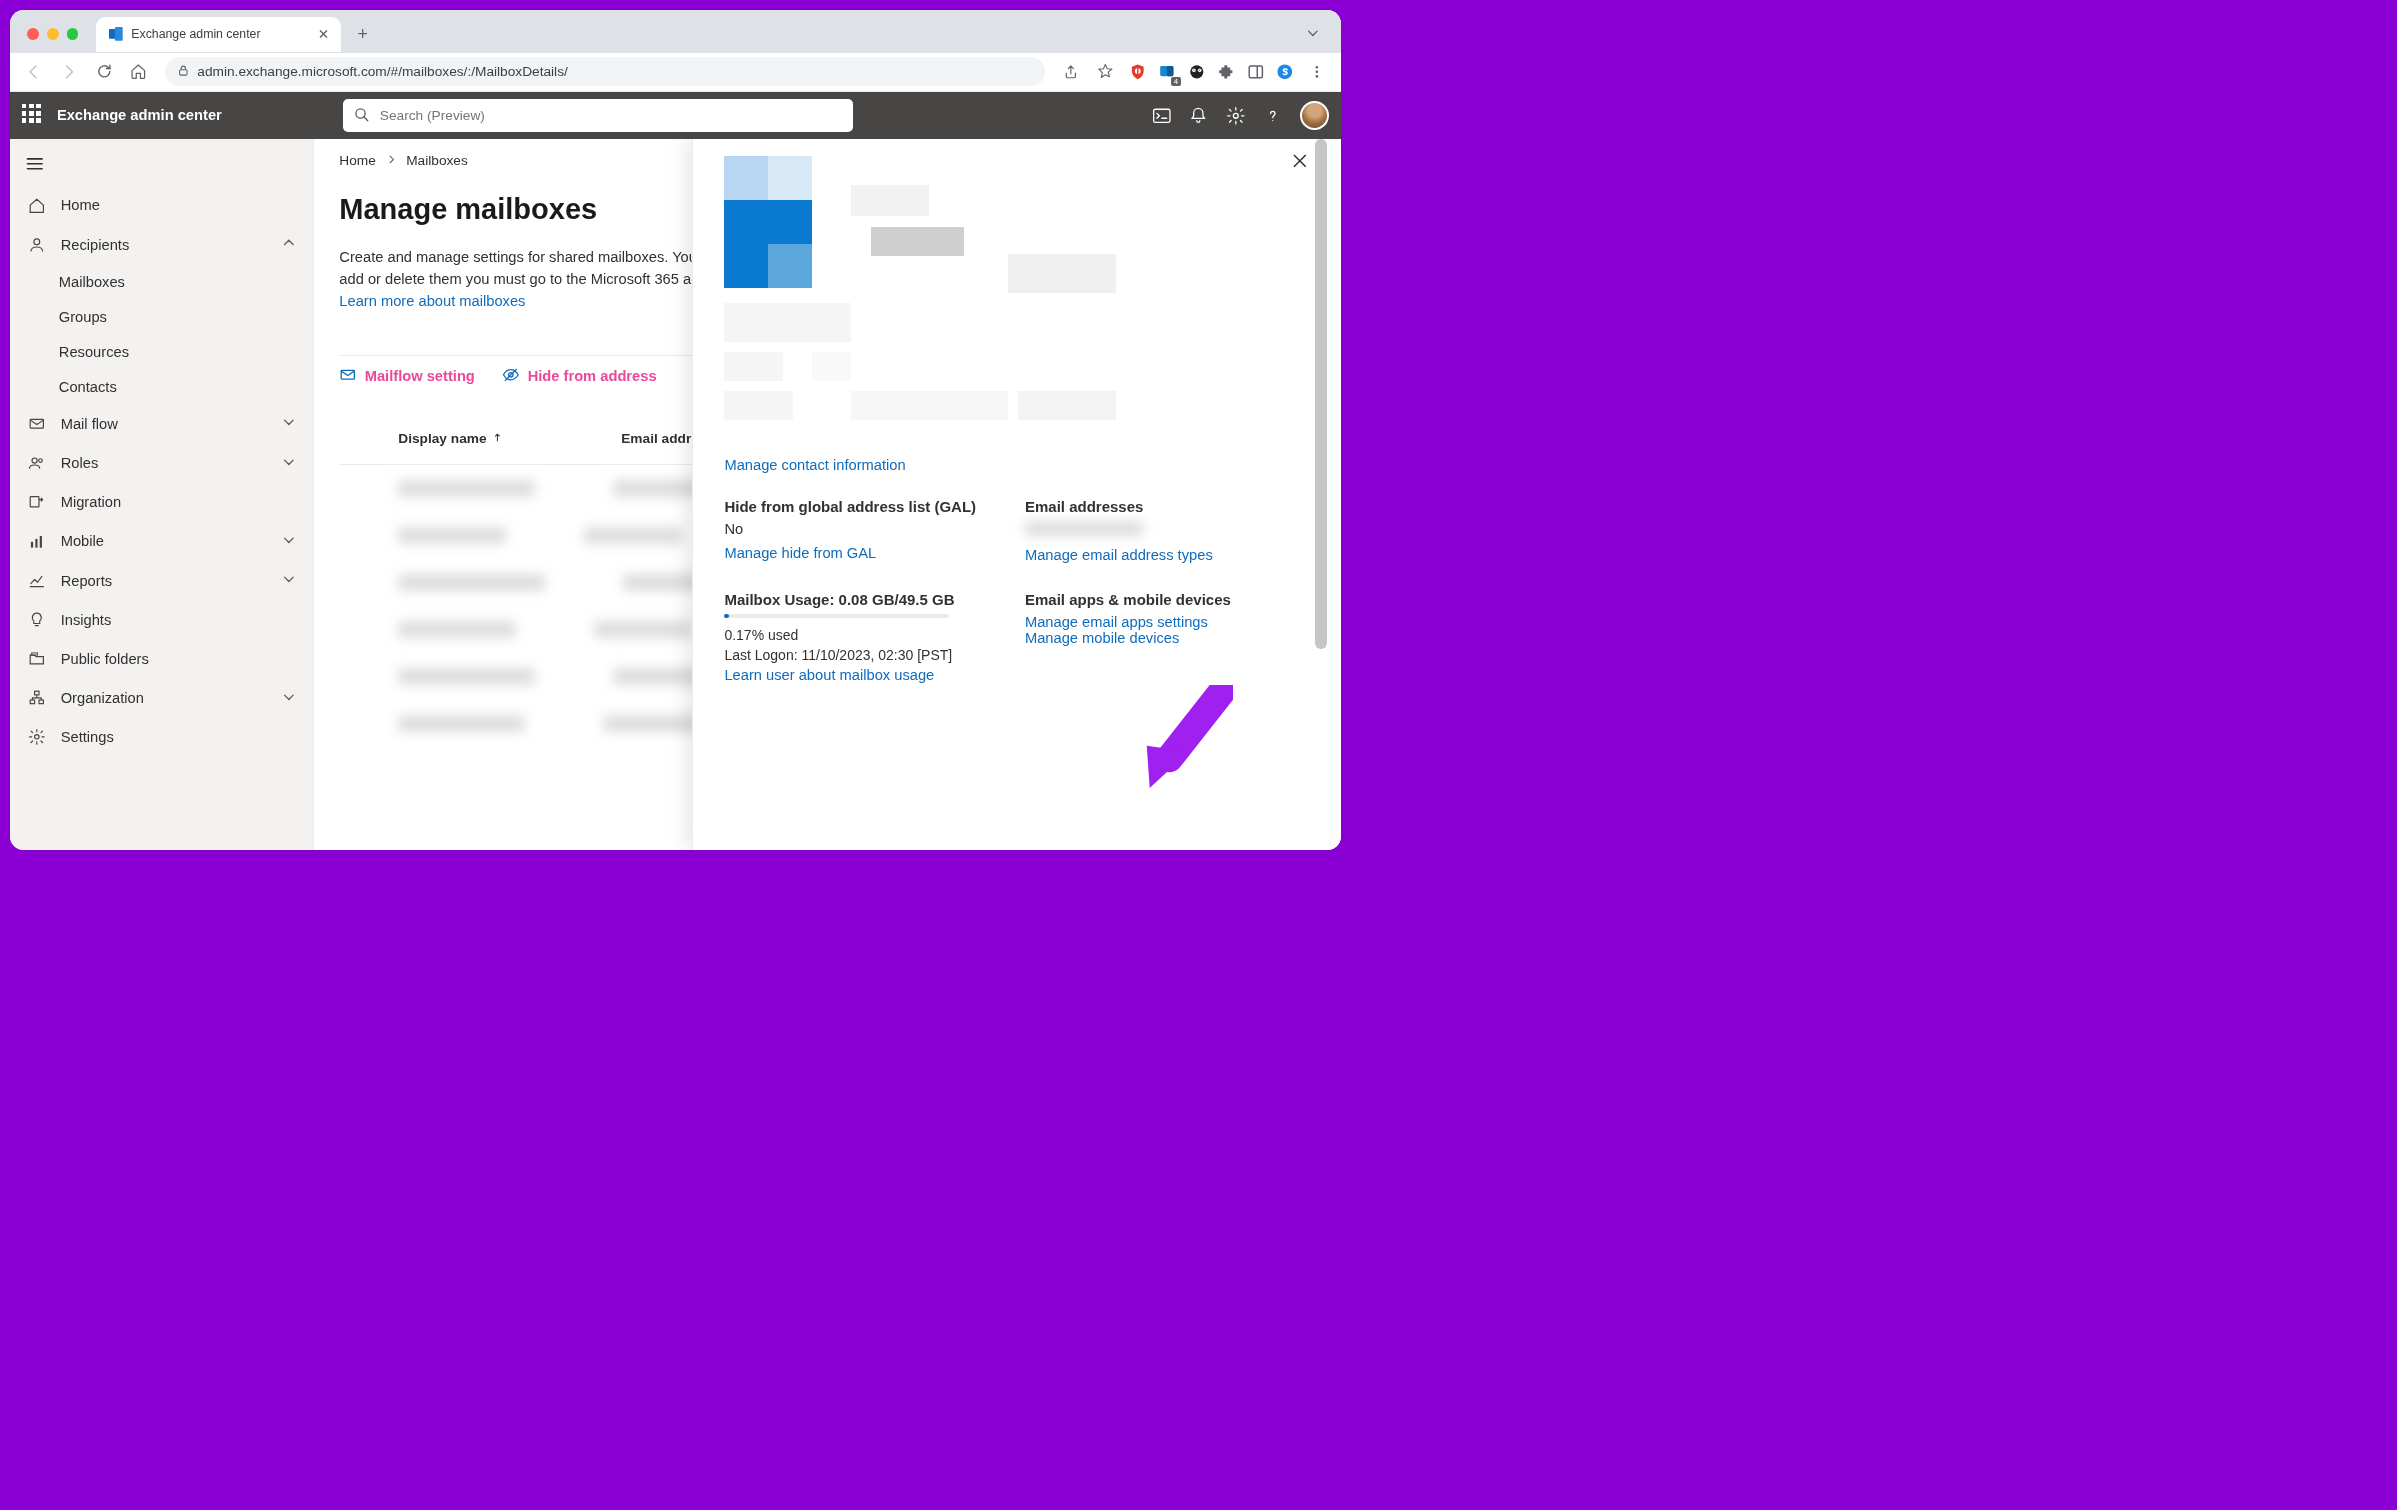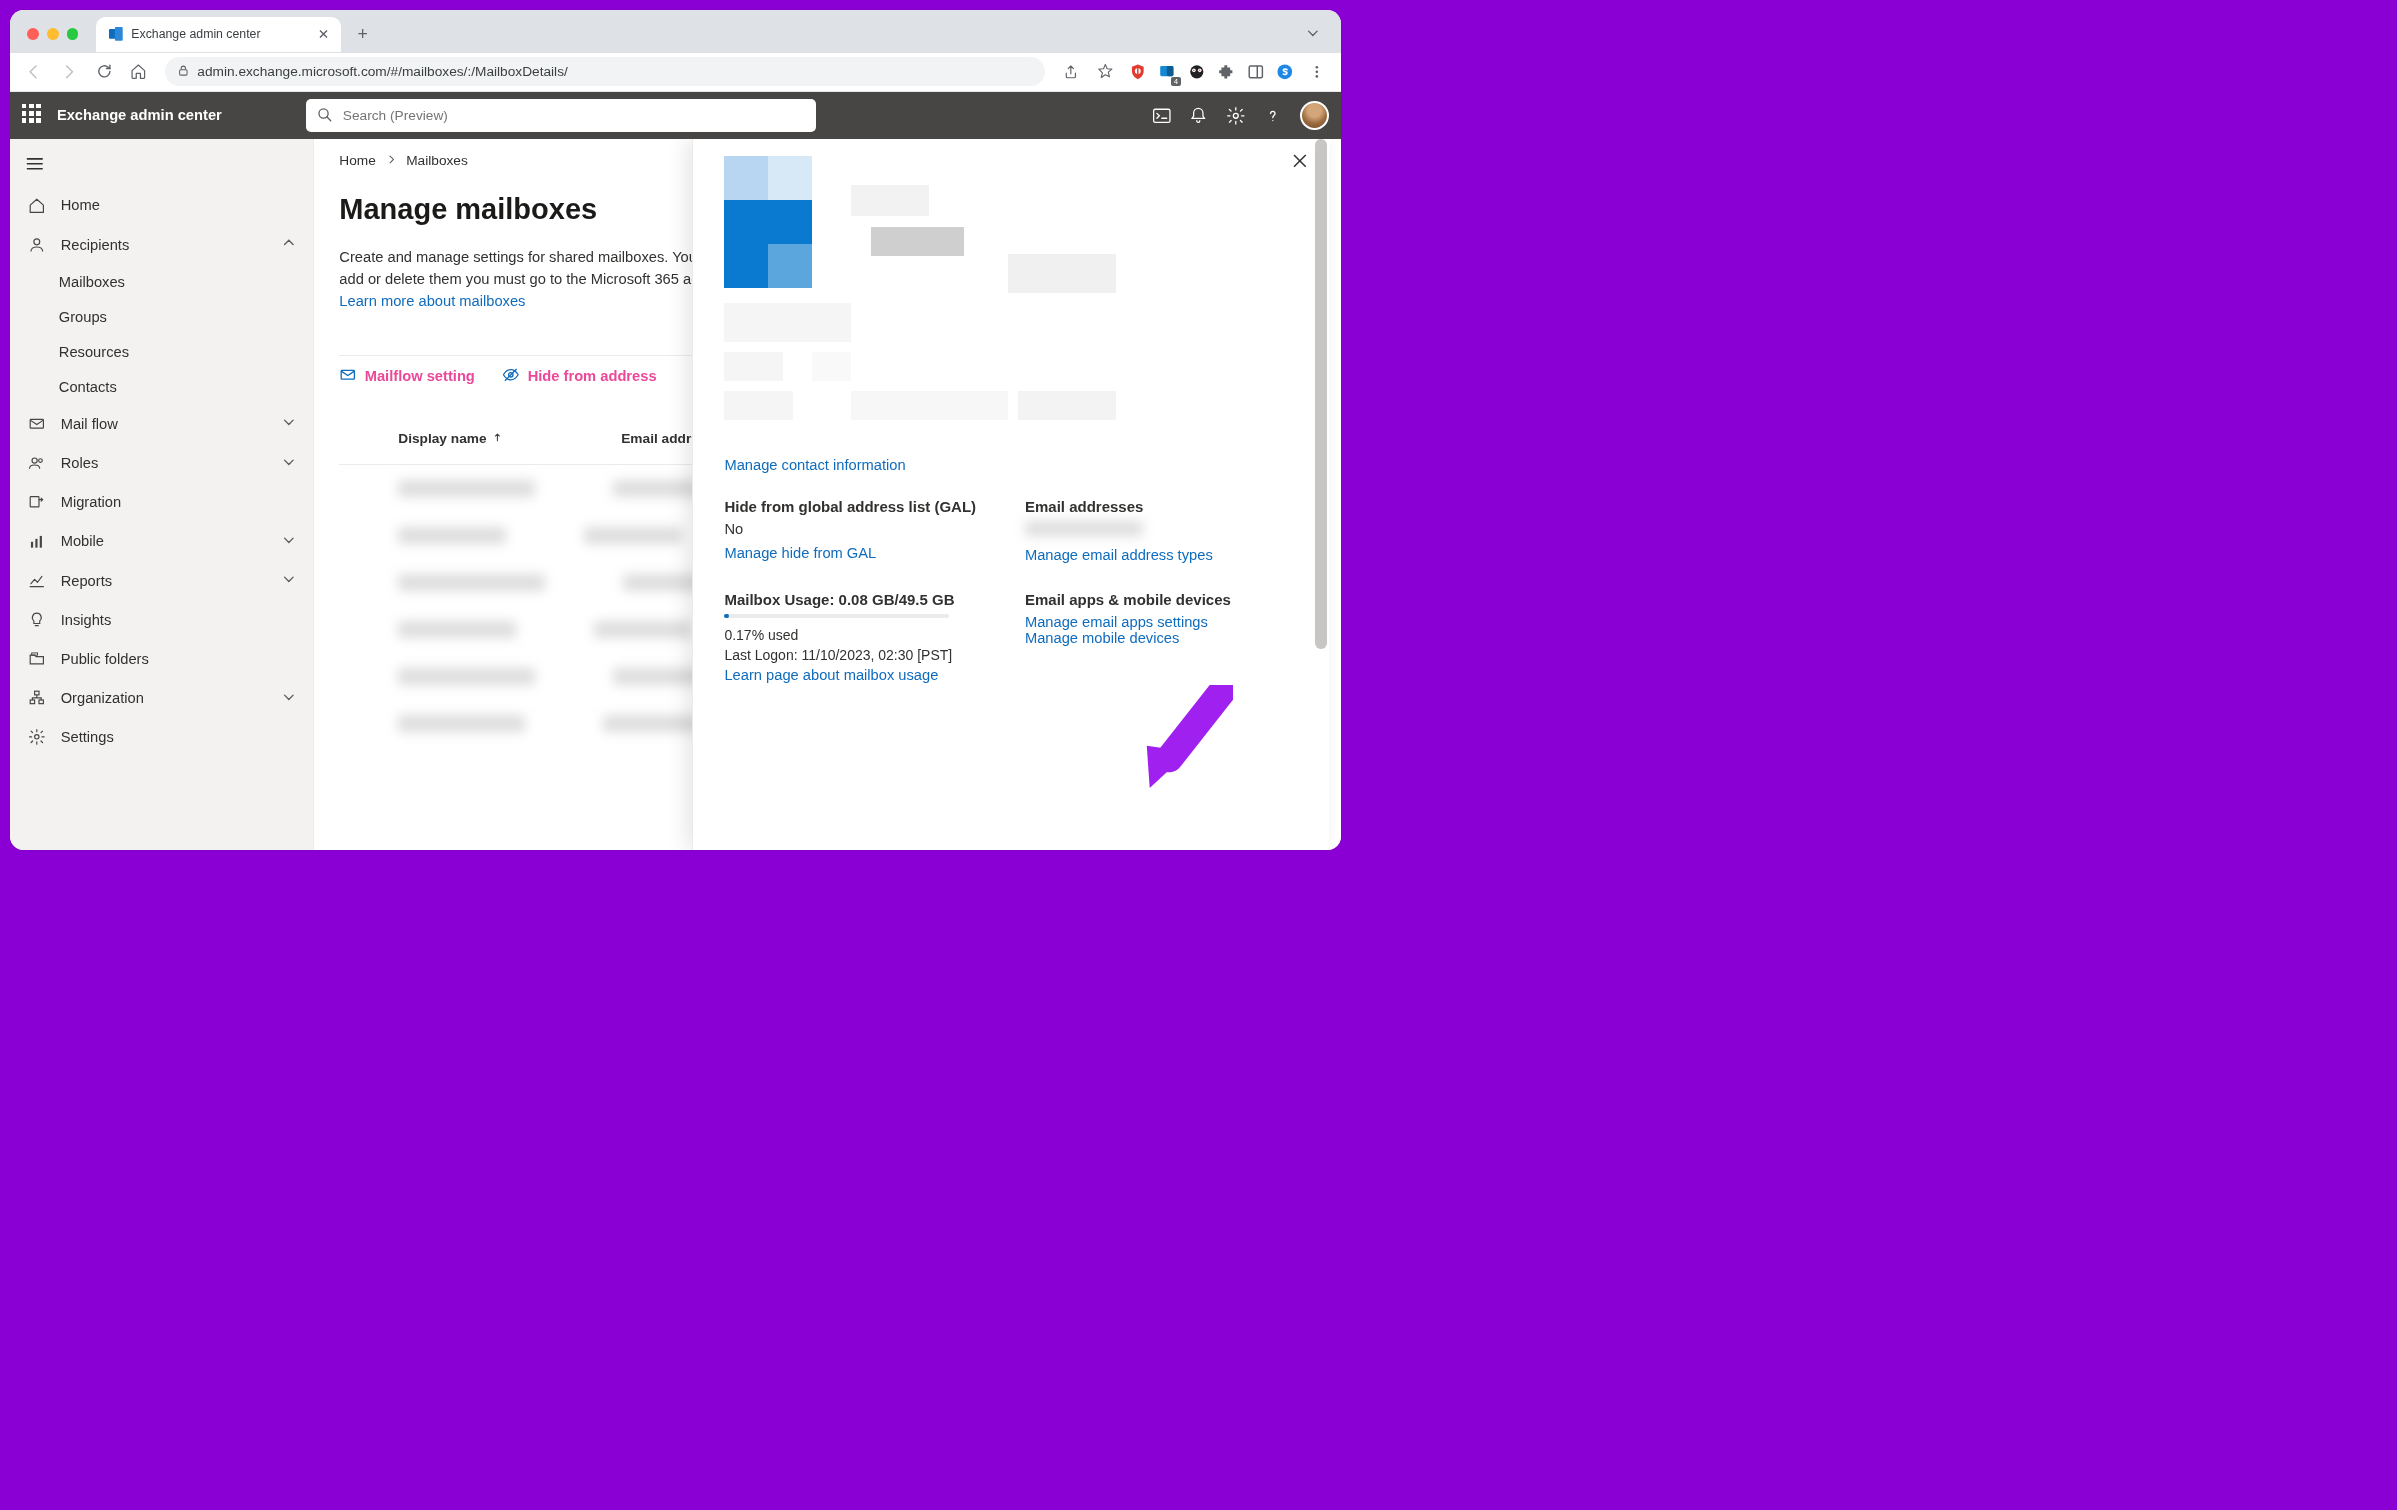--- a/index.html
+++ b/index.html
@@ -84,21 +84,21 @@
   .app-bar {
     height: 47px;
     background: #484644;
     display:flex; align-items:center; padding:0 11.8px; gap:11.8px;
     color:#fff;
   }
   .waffle { width:23.5px; height:23.5px; display:grid; grid-template-columns:repeat(3,4.9px); grid-template-rows:repeat(3,4.9px); gap:2.5px; cursor:pointer; }
   .waffle span { background:#fff; width:4.9px; height:4.9px; }
   .app-title { font-size:14.7px; font-weight:600; }
   .search-box {
-    margin-left: 72px;
+    margin-left: 109px;
     width: 510px;
     height:33px;
     background:#fff;
     border-radius:5px;
     display:flex; align-items:center; padding:0 11.8px; gap:9.8px;
   }
   .search-box input { border:none; outline:none; flex:1; font-size:13.7px; color:#323130; background:transparent; }
   .app-bar .right { margin-left:auto; display:flex; align-items:center; gap:17.6px; }
   .app-ico { width:19.6px; height:19.6px; color:#fff; cursor:pointer; display:flex; align-items:center; justify-content:center; }
   .avatar { width:29px; height:29px; border-radius:50%; background: radial-gradient(circle at 50% 30%, #d2a679 30%, #9c6b3f 60%, #6e4a2e 100%); border:2px solid #fff; }
@@ -594,21 +594,21 @@
           <div class="val"><span class="blur" style="display:inline-block;width:118px;height:15.7px"></span></div>
           <span class="link">Manage email address types</span>
         </div>
         <div class="fld">
           <div class="lbl">Mailbox Usage: 0.08 GB/49.5 GB</div>
           <div class="usagebar">
               <div class="fill"></div>
             </div>
           <div class="mini">0.17% used</div>
           <div class="mini">Last Logon: 11/10/2023, 02:30 [PST]</div>
-          <span class="link">Learn page about mailbox usage</span>
+          <span class="link">Learn user about mailbox usage</span>
         </div>
         <div class="fld">
           <div class="lbl">Email apps &amp; mobile devices</div>
           <span class="link">Manage email apps settings</span><br>
           <span class="link">Manage mobile devices</span>
         </div>
       </div>
 
       <div class="fly-scroll">
           <div class="thumb"></div>

